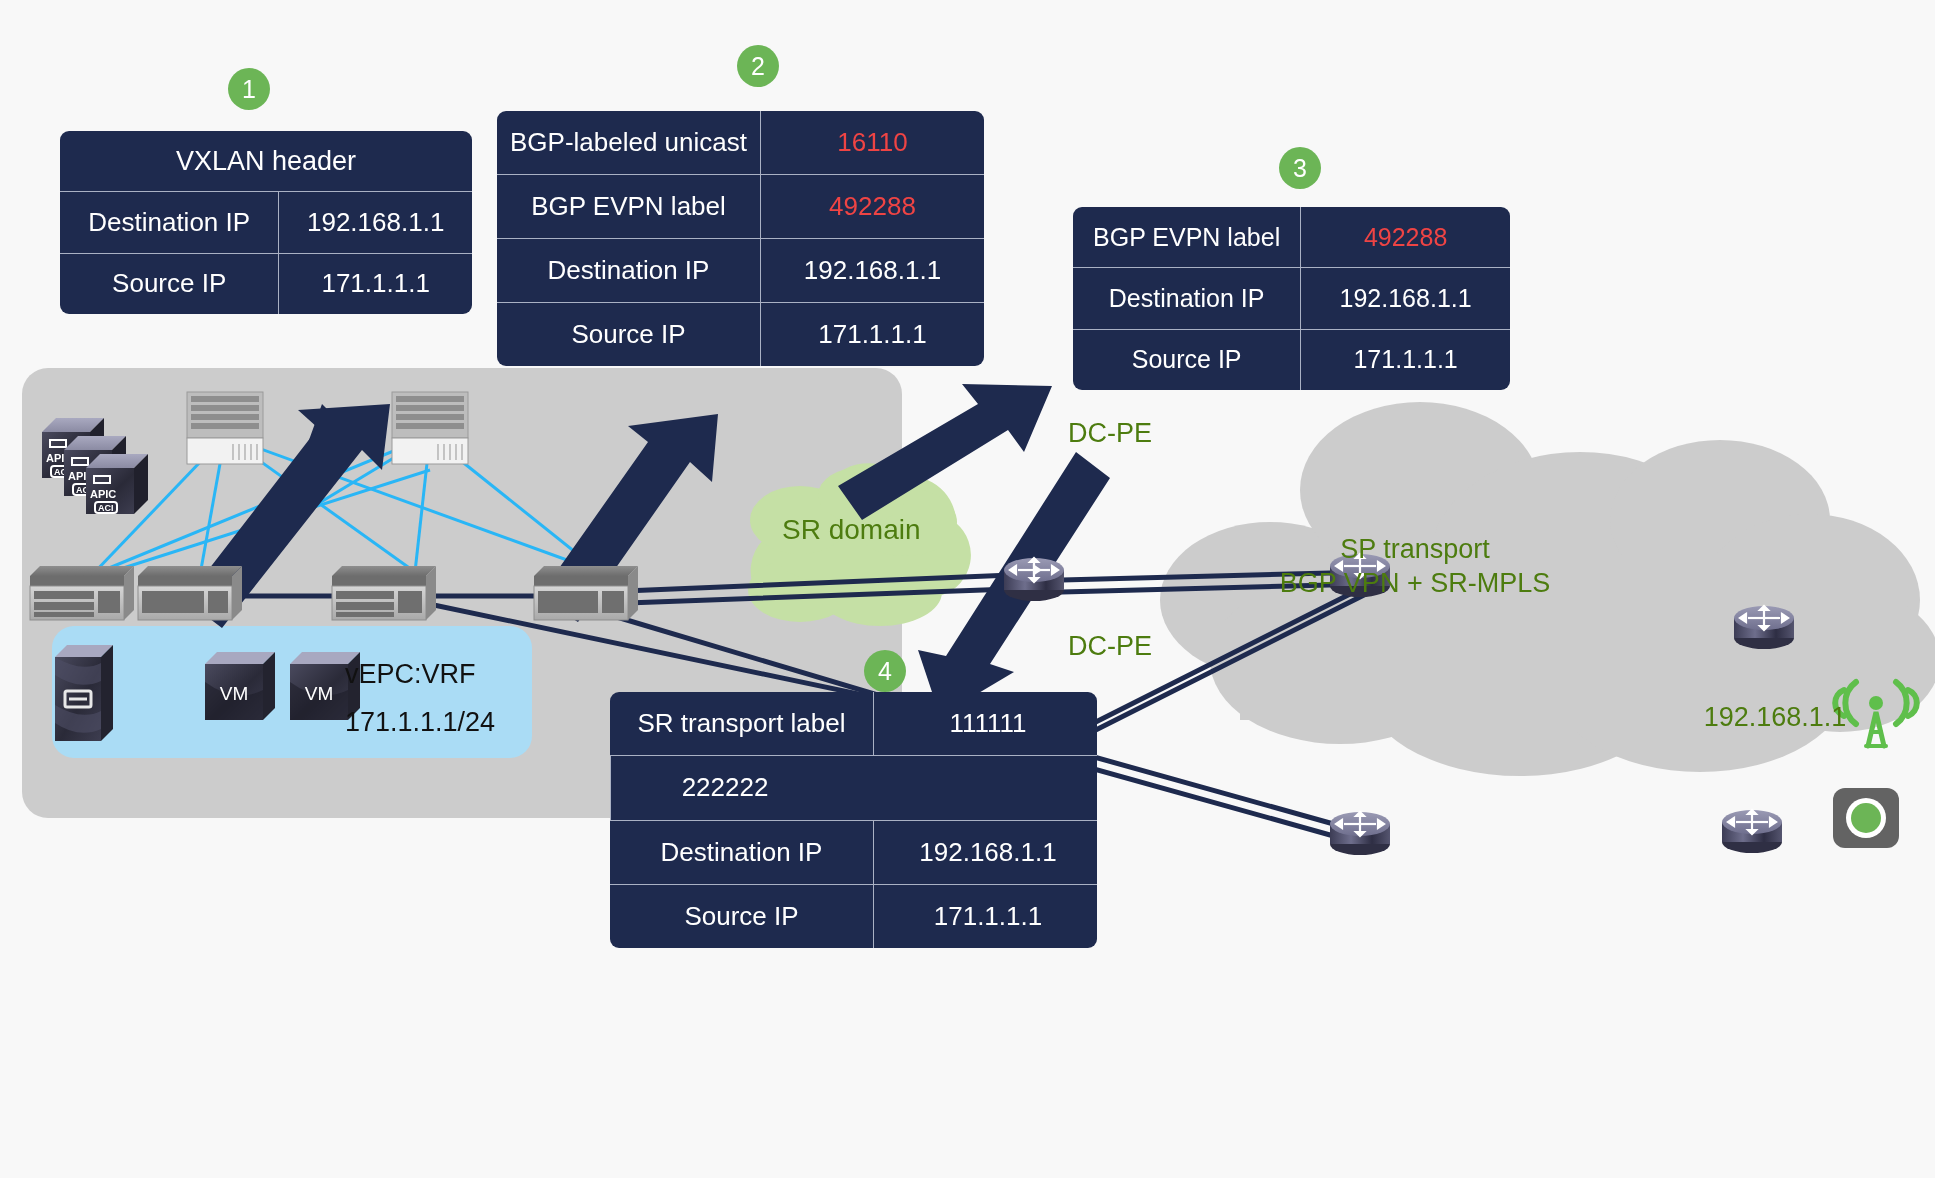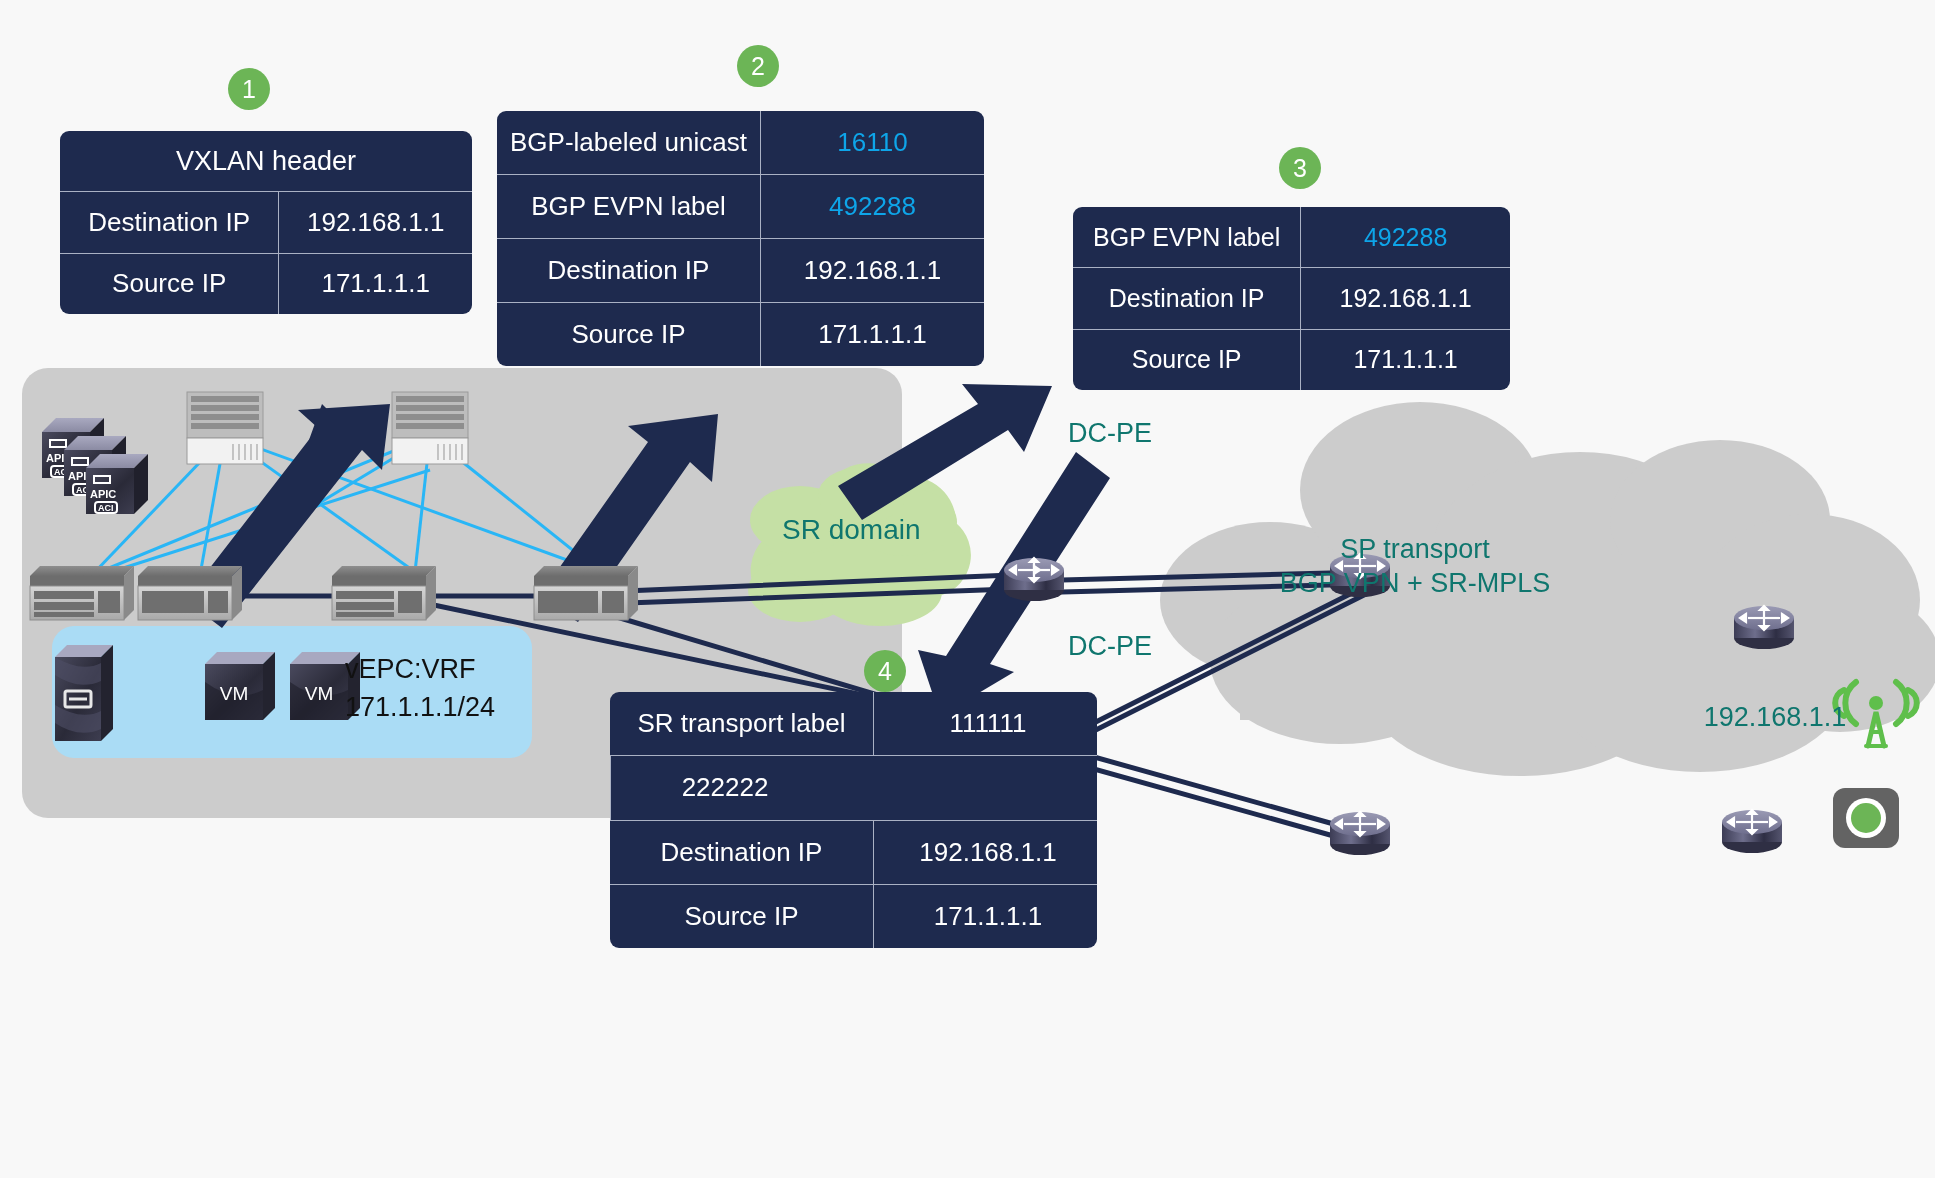--- a/index.html
+++ b/index.html
@@ -31,21 +31,21 @@
     left:52px; top:626px;
     width:480px; height:132px;
     background:#aadcf5;
     border-radius:22px;
   }
   .vepc-label{
     position:absolute;
     left:345px; top:650px;
     color:#111;
     font-size:27px;
-    line-height:38px;
+    line-height:48px;
     white-space:pre-line;
     text-align:left;
   }
 
   
   .itable{
     position:absolute;
     background:#1e2a4e;
     border-radius:9px;
     box-sizing:border-box;
@@ -64,21 +64,21 @@
     align-items:center;
     justify-content:center;
     color:#ffffff;
     font-size:26px;
     box-sizing:border-box;
     padding:2px 6px;
     text-align:center;
   }
   .itable .cell.k{flex:0 0 50%;}
   .itable .cell.v{flex:0 0 50%;border-left:1px solid #aab1c4;}
-  .itable .cell.green{color:#0ea5e9;}
+  .itable .cell.green{color:#ef4444;}
   .itable .row.titlerow .cell.k{border-right:none;}
 
   
   #table1{left:60px;  top:131px; width:412px; height:183px;}
   #table1 .cell.k{flex:0 0 53%;}
   #table1 .cell.v{flex:0 0 47%;}
   #table1 .row.titlerow .cell{flex:0 0 100%;border-left:none;font-size:27px;}
 
   #table2{left:497px; top:111px; width:487px; height:255px;}
   #table2 .cell{font-size:26px;}
@@ -106,21 +106,21 @@
     display:flex;align-items:center;justify-content:center;
   }
   #badge1{left:228px; top:68px;}
   #badge2{left:737px; top:45px;}
   #badge3{left:1279px; top:147px;}
   #badge4{left:864px; top:650px;}
 
   
   .plabel{
     position:absolute;
-    color:#0f766e;
+    color:#4d7c0f;
     font-size:27px;
     line-height:34px;
     white-space:pre-line;
   }
   #lbl-sr{left:782px; top:513px; font-size:28px;}
   #lbl-sp{left:1415px; top:532px; text-align:center; transform:translateX(-50%);}
   #lbl-dcpe1{left:1068px; top:416px;}
   #lbl-dcpe2{left:1068px; top:629px;}
   #lbl-ip{left:1775px; top:700px; transform:translateX(-50%);}
 </style>

